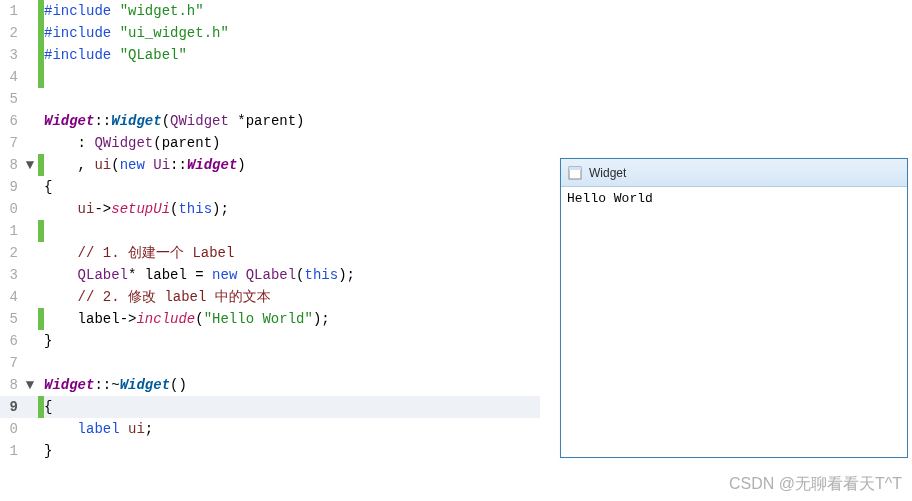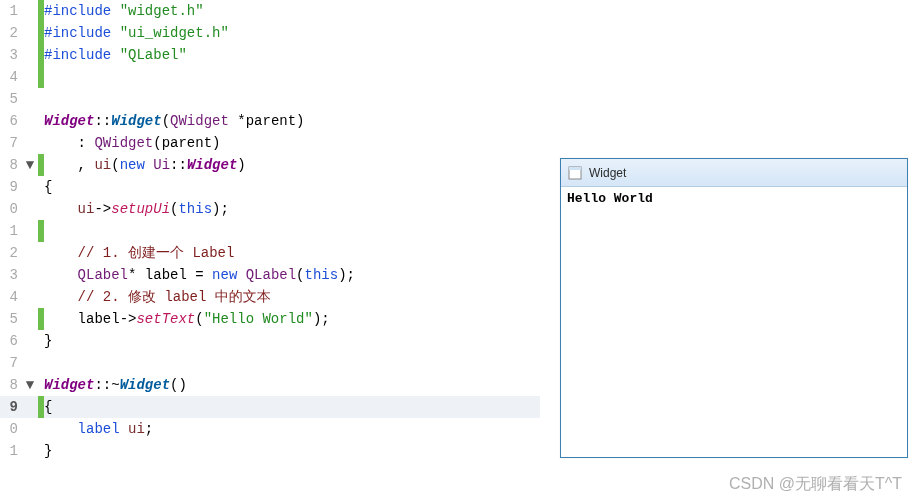--- a/index.html
+++ b/index.html
@@ -84,21 +84,20 @@
     margin-right: 6px;
     display: inline-flex;
     align-items: center;
     justify-content: center;
   }
   .app-body {
     padding: 4px 6px;
     font-family: "SimSun", "Courier New", monospace;
     font-size: 13px;
     color: #000;
-    font-weight: bold;
   }
   .watermark {
     position: absolute;
     right: 10px;
     bottom: 6px;
     font-family: "Microsoft YaHei", sans-serif;
     font-size: 16px;
     color: #b0b0b0;
   }
 </style>
@@ -203,21 +202,21 @@
       <div class="gutter-ln">4</div>
       <div class="gutter-fold"></div>
       <div class="gutter-mark"></div>
       <div class="code-col"><span>    </span><span class="t-comment">// 2. 修改 label 中的文本</span></div>
     </div>
 
     <div class="line">
       <div class="gutter-ln">5</div>
       <div class="gutter-fold"></div>
       <div class="gutter-mark g"></div>
-      <div class="code-col"><span>    </span><span>label</span><span class="t-punc">-&gt;</span><span class="t-funcItal">setText</span><span class="t-punc">(</span><span class="t-string">"Hello World"</span><span class="t-punc">);</span></div>
+      <div class="code-col"><span>    </span><span>label</span><span class="t-punc">-&gt;</span><span class="t-funcItal">include</span><span class="t-punc">(</span><span class="t-string">"Hello World"</span><span class="t-punc">);</span></div>
     </div>
 
     <div class="line">
       <div class="gutter-ln">6</div>
       <div class="gutter-fold"></div>
       <div class="gutter-mark"></div>
       <div class="code-col"><span class="t-punc">}</span></div>
     </div>
 
     <div class="line">

